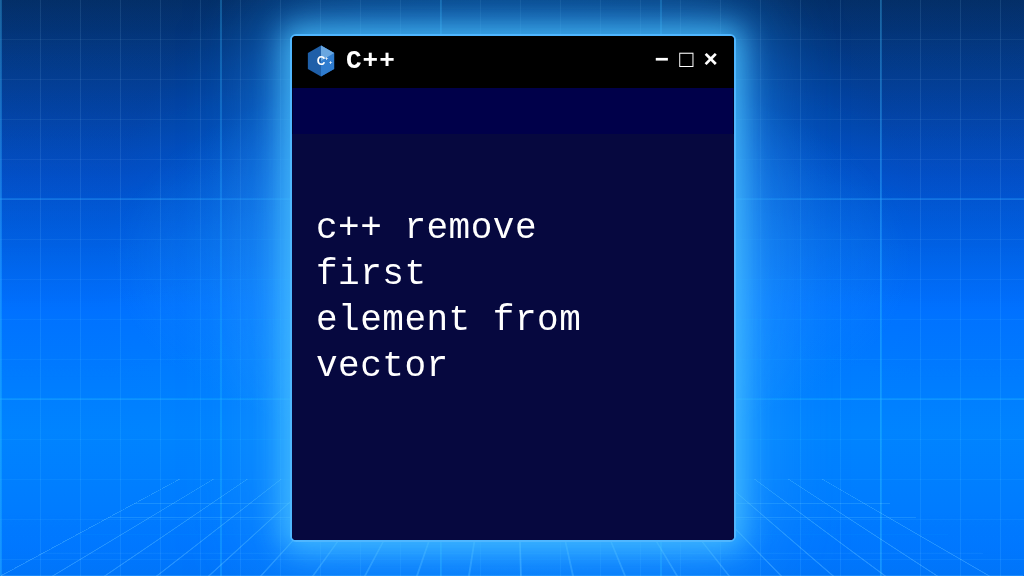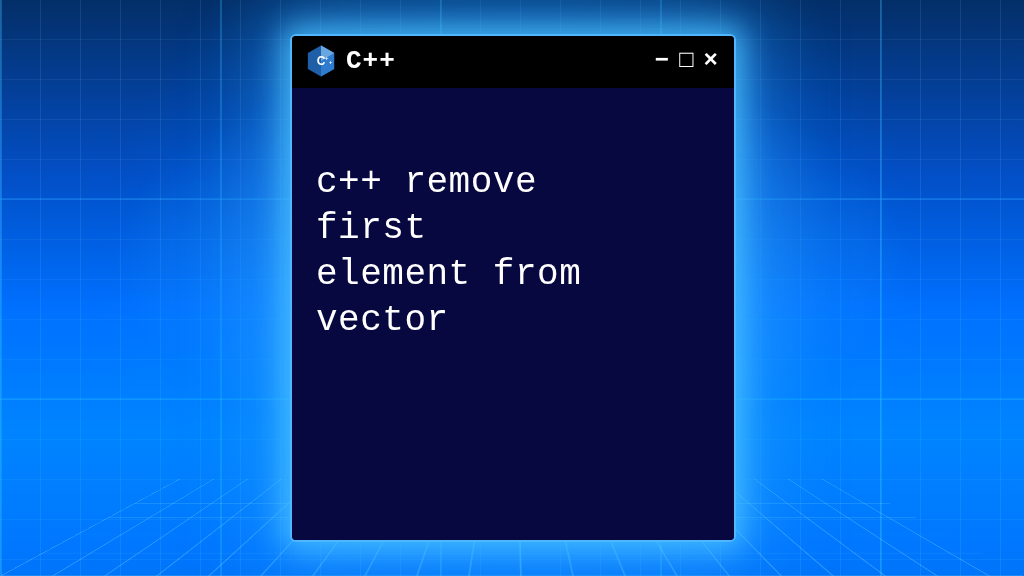--- a/index.html
+++ b/index.html
@@ -101,20 +101,21 @@
     .content {
       flex: 1 1 auto;
       background: #06083f;
       color: #ffffff;
       padding: 26px 24px;
       font-family: 'Consolas','Courier New',monospace;
       font-size: 36px;
       line-height: 1.28;
       white-space: pre-line;
       letter-spacing: 0.5px;
+      margin-top: 46px;
     }
   </style>
 </head>
 <body>
 
 <div class="bg"></div>
 <div class="glow-overlay"></div>
 
 <div class="window">
   <div class="titlebar">

